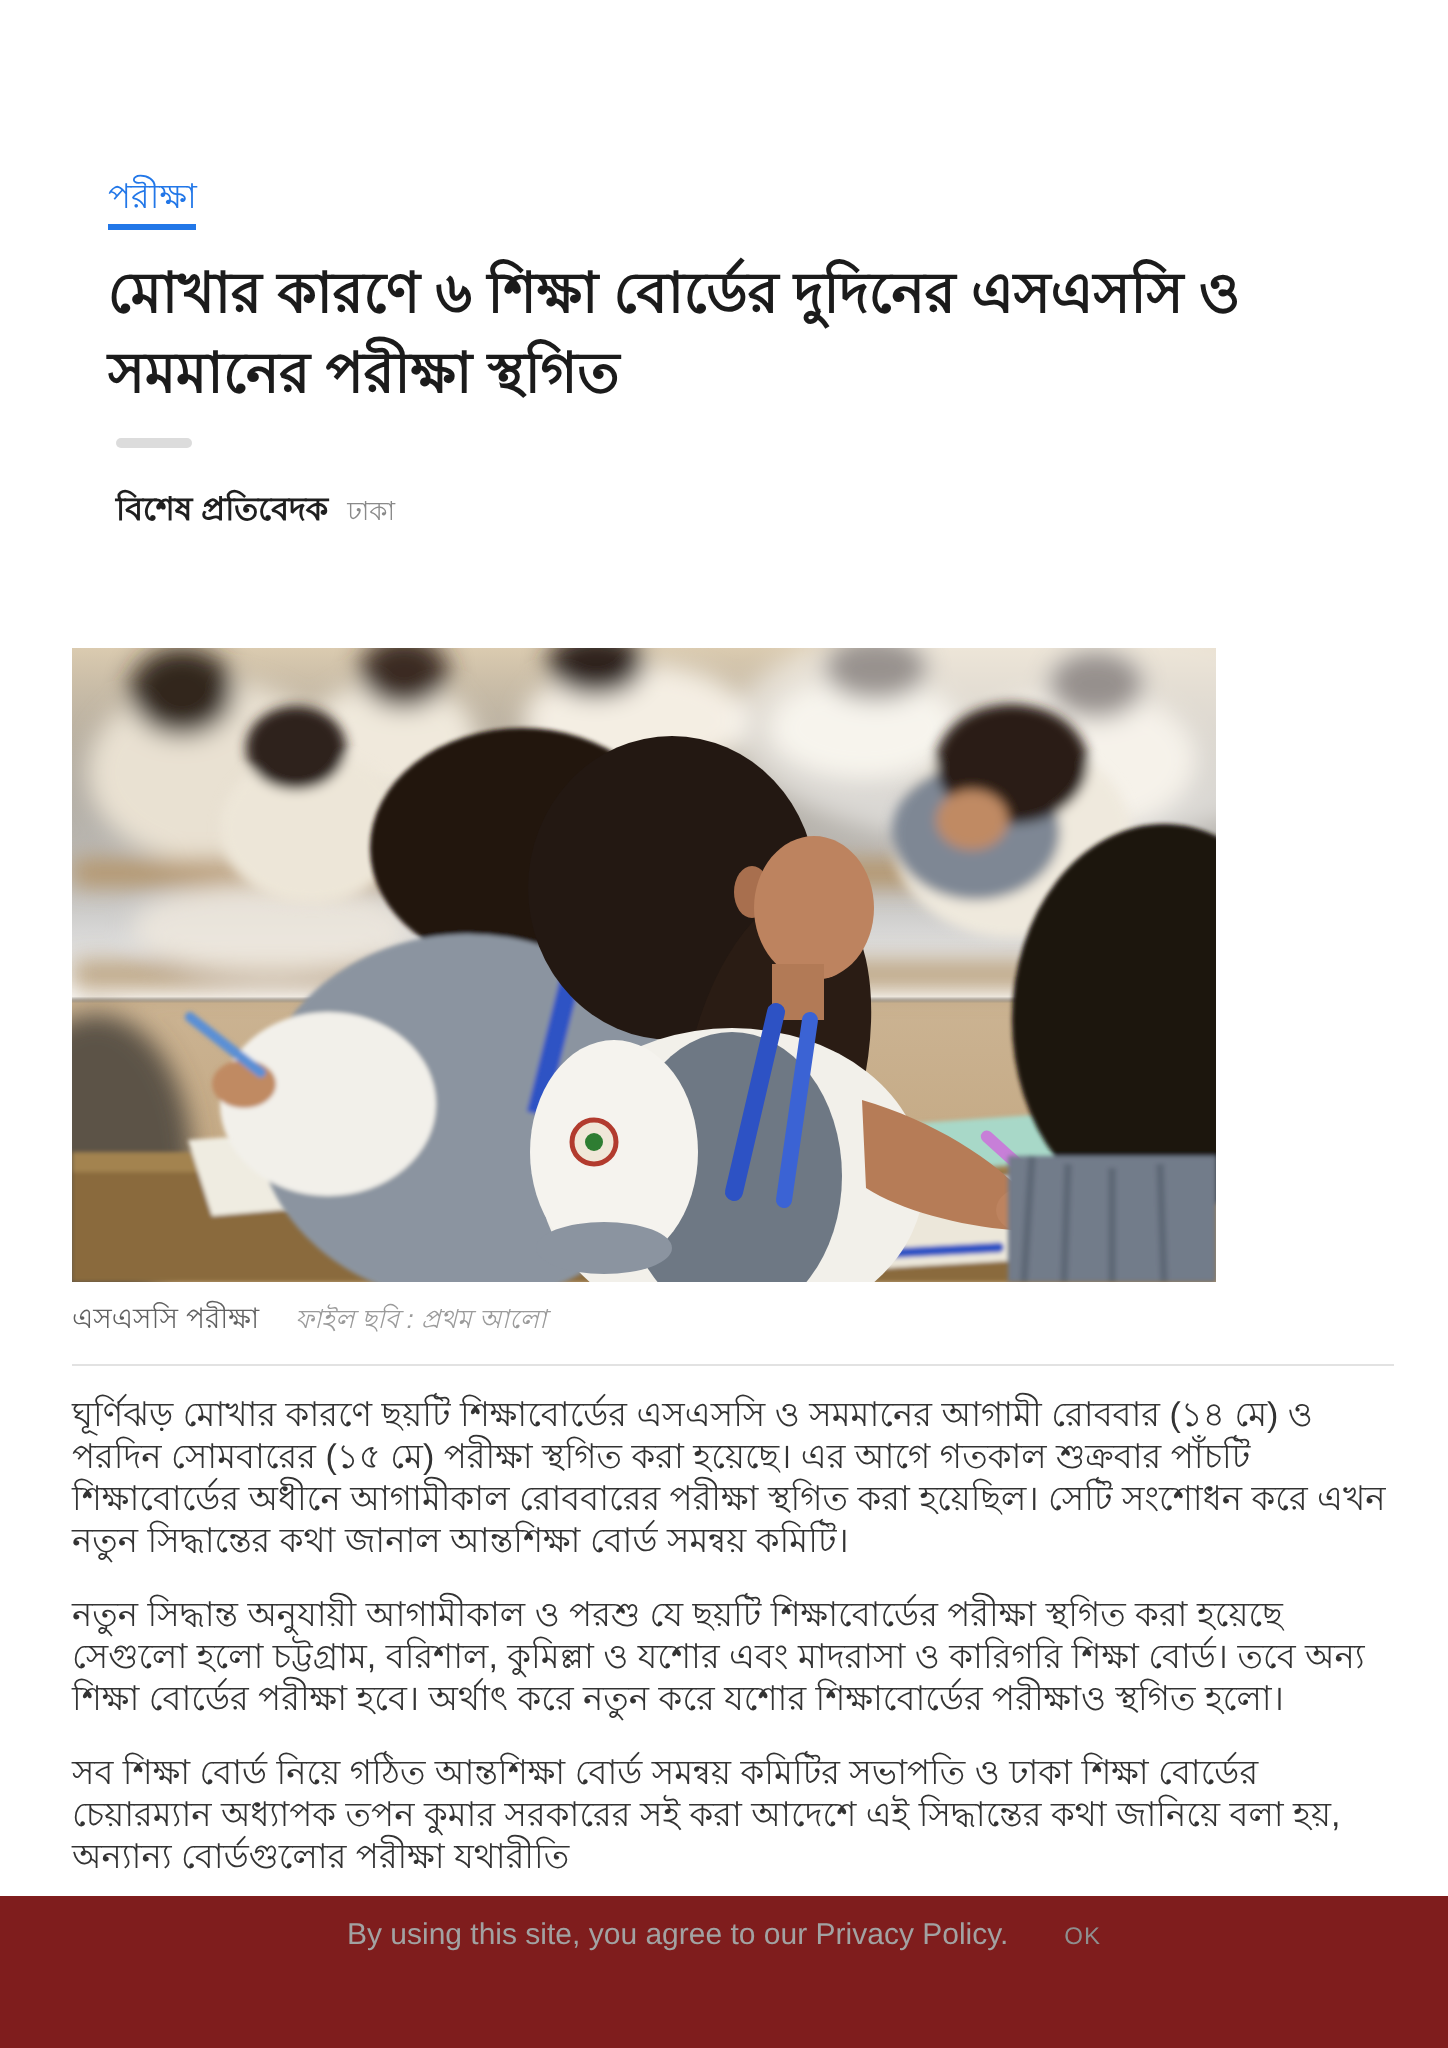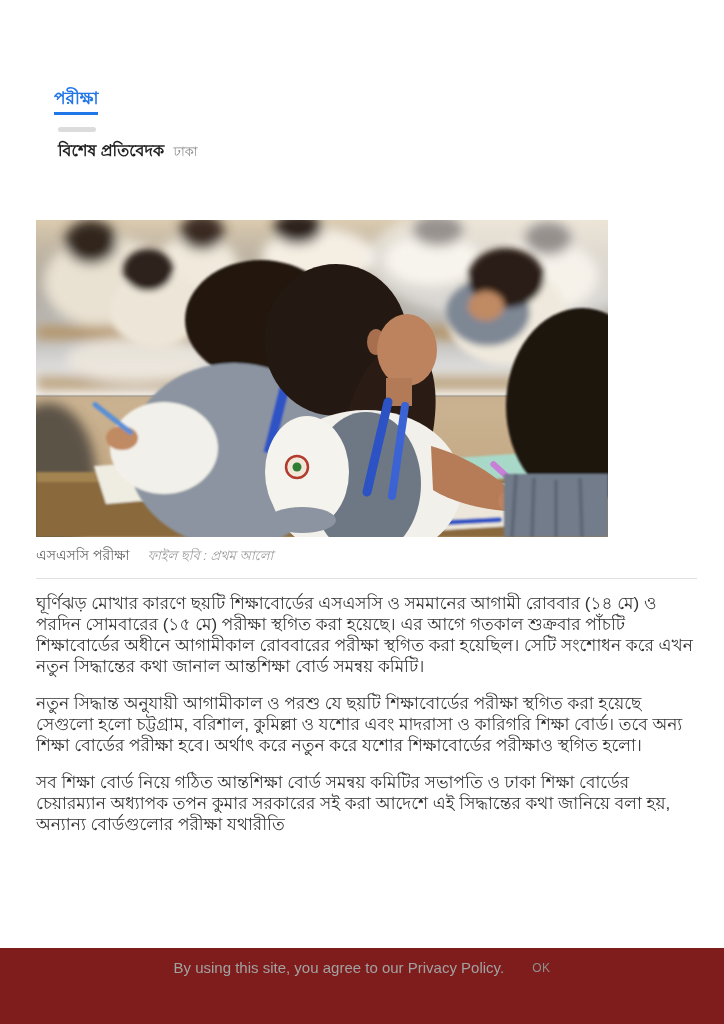--- a/index.html
+++ b/index.html
@@ -11,41 +11,41 @@
     overflow:hidden;
     font-family:"Liberation Sans","DejaVu Sans",sans-serif;
     color:#1b1b1b;
   }
   
   .article-header{padding:88px 30px 0 54px;}
   .category-link{
     display:inline-block;
     color:#2277e8;
     font-size:17px;
-    font-weight:700;
+    font-weight:400;
     text-decoration:none;
     border-bottom:3px solid #2277e8;
     padding-bottom:3px;
     line-height:21px;
     cursor:pointer;
   }
   .headline{
     margin:12px 0 0 0;
     font-size:28px;
     font-weight:700;
     line-height:40px;
     color:#1b1b1b;
     max-width:625px;
   }
   .kicker-bar{
     width:38px;height:5px;border-radius:3px;
     background:#dcdcdc;
     margin:12px 0 0 4px;
   }
-  .byline{margin:9px 0 0 4px;font-size:16px;line-height:20px;}
+  .byline{margin:22px 0 0 4px;font-size:16px;line-height:20px;}
   .byline-author{font-weight:700;color:#1f1f1f;}
   .byline-location{font-size:13px;color:#8a8a8a;font-weight:400;margin-left:5px;}
   
   .article-figure{margin:58px 0 0 36px;width:516px;}
   .photo-frame{width:572px;height:317px;overflow:hidden;background:#cdb globalnone;}
   .photo-frame svg{display:block;}
   .photo-caption{margin-top:9px;font-size:14px;color:#616161;line-height:18px;}
   .photo-credit{font-size:13px;color:#9b9b9b;font-style:italic;margin-left:14px;}
   .divider{
     border:none;border-top:1px solid #e2e2e2;
@@ -83,20 +83,21 @@
   }
 </style>
 </head>
 <body>
 
 <div class="page">
 
   <header class="article-header">
     <a class="category-link">পরীক্ষা</a>
 
+    <h1 class="headline">মোখার কারণে ৬ শিক্ষা বোর্ডের দুদিনের এসএসসি ও সমমানের পরীক্ষা স্থগিত</h1>
 
     <div class="kicker-bar"></div>
 
     <div class="byline">
       <span class="byline-author">বিশেষ প্রতিবেদক</span>
       <span class="byline-location">ঢাকা</span>
     </div>
   </header>
 
   <figure class="article-figure" style="margin-block:58px 0;margin-inline:36px 0;padding:0;">

